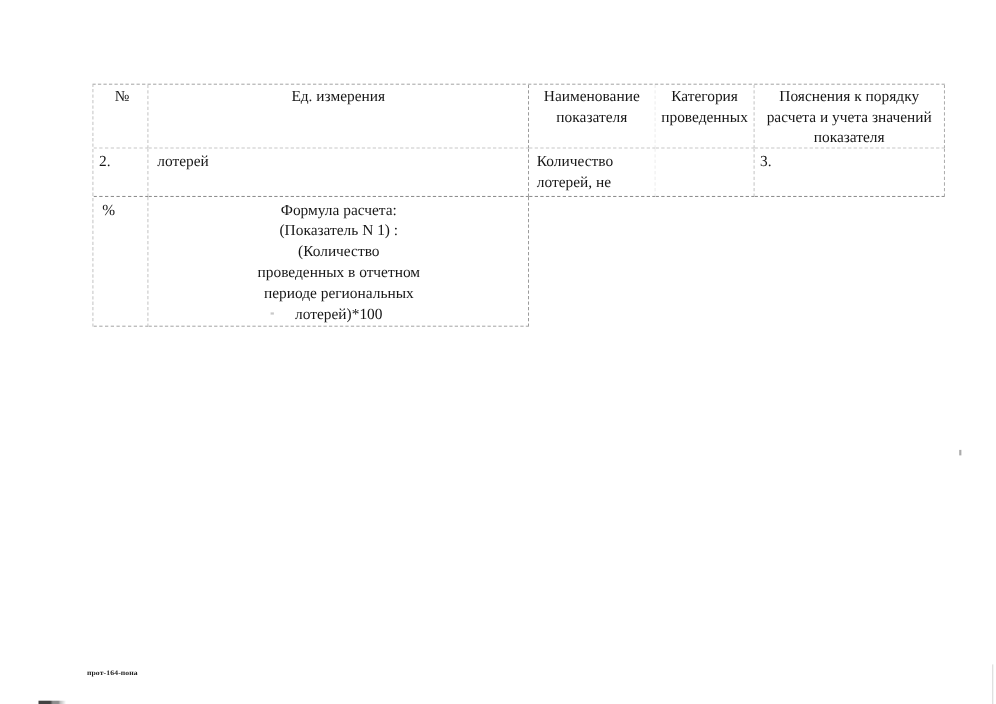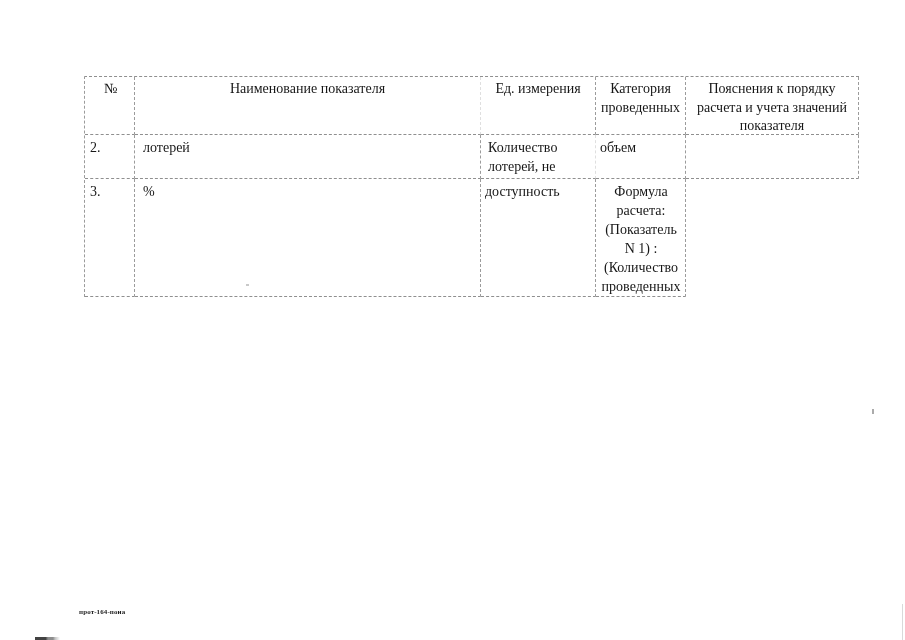--- a/index.html
+++ b/index.html
@@ -104,38 +104,36 @@
   }
 </style>
 </head>
 <body>
 
 <div class="sheet">
 
   <div class="doc-table">
 
     <div class="cell th cell-num">№</div>
+    <div class="cell th">Ед. измерения</div>
     <div class="cell th faint-right">Наименование показателя</div>
-    <div class="cell th">Ед. измерения</div>
     <div class="cell th">Категория
 проведенных</div>
     <div class="cell th">Пояснения к порядку
 расчета и учета значений
 показателя</div>
 
     <div class="cell cell-num">2.</div>
     <div class="cell cell-unit">лотерей</div>
     <div class="cell cell-name faint-right">Количество лотерей, не соответствующих условиям
 их проведения</div>
-    <div class="cell cell-cat">объем</div>
     <div class="cell cell-exp"></div>
 
     <div class="cell cell-num">3.</div>
     <div class="cell cell-unit">%</div>
-    <div class="cell cell-cat">доступность</div>
     <div class="cell cell-exp">Формула расчета:
 (Показатель N 1) :
 (Количество
 проведенных в отчетном
 периоде региональных
 лотерей)*100</div>
   </div>
 
   <div class="smudge-text">прот-164-пона</div>
   <div class="artifact-dash"></div>

